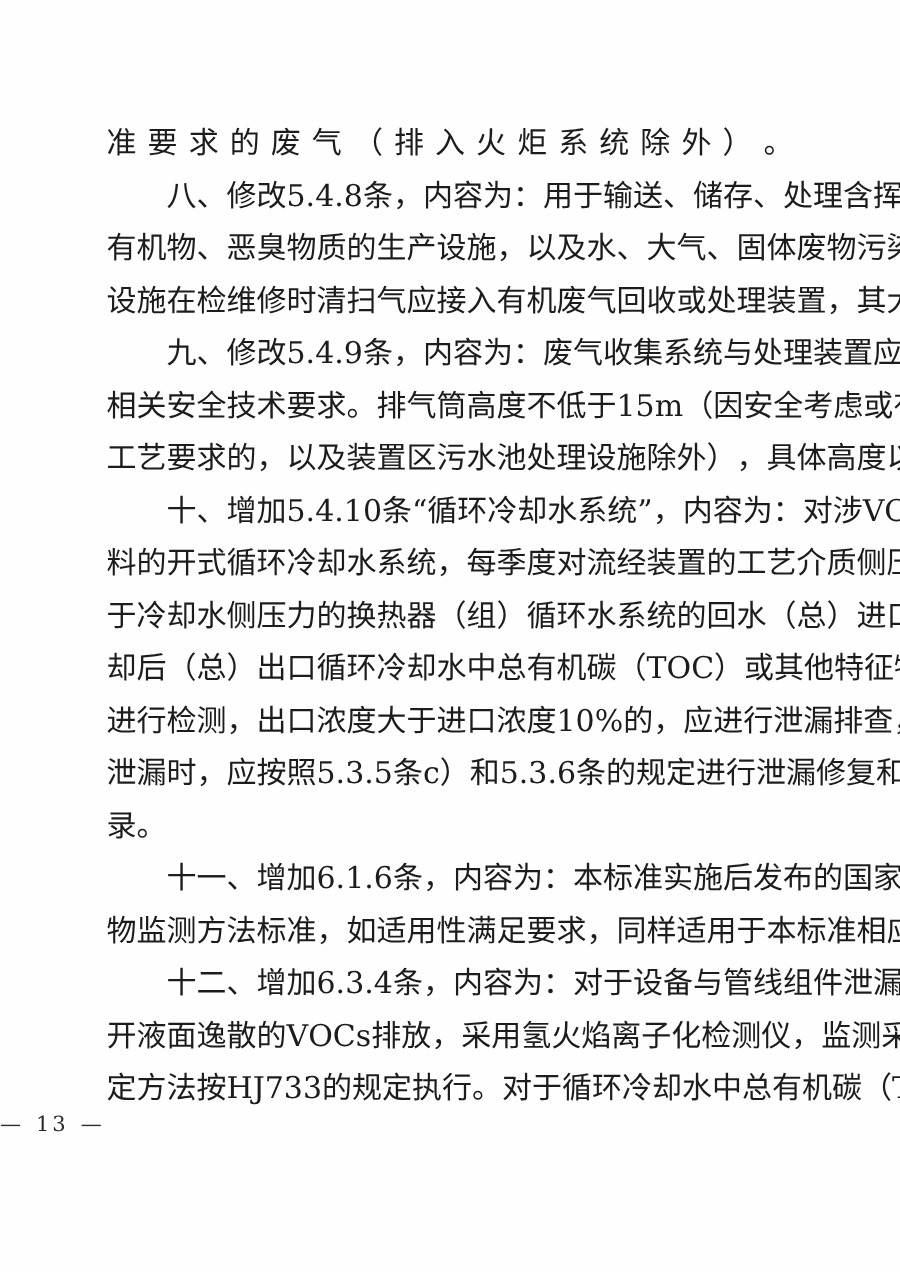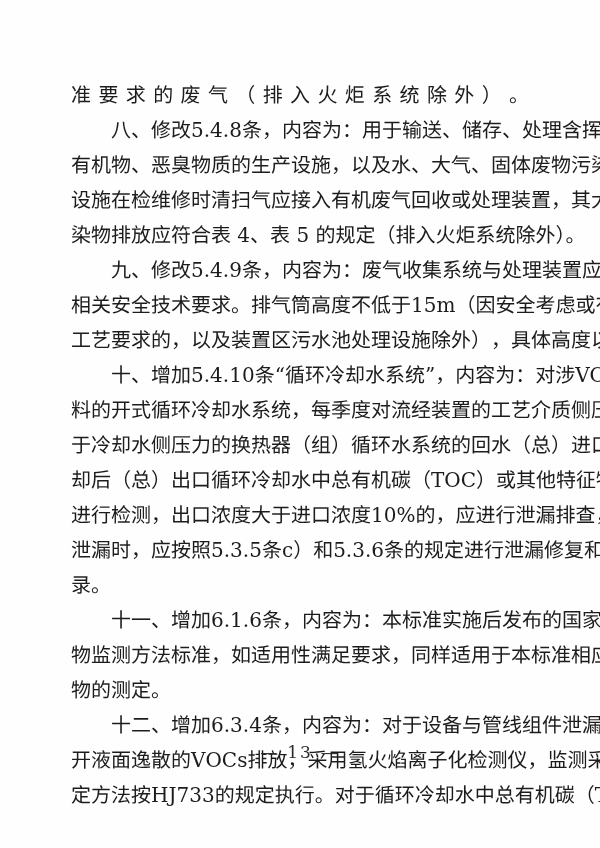--- a/index.html
+++ b/index.html
@@ -63,22 +63,21 @@
     padding-left: 40px;
     box-sizing: content-box;
     width: 418px;
   }
 
   .footer {
     position: absolute;
     left: 0;
     right: 0;
     top: 742px;
-    text-align: center;
-    font-size: 17px;
+    font-size: 14px;
     color: #2a2a2a;
     font-family: "DejaVu Serif", "Liberation Serif", serif;
     letter-spacing: 2px;
   }
   .footer .pagenum {
     padding: 0 8px;
   }
   .footer .dash {
     display: inline-block;
   }
@@ -190,21 +189,20 @@
         <span>收</span>
         <span>或</span>
         <span>处</span>
         <span>理</span>
         <span>装</span>
         <span>置</span>
         <span>，</span>
         <span>其</span>
         <span>大</span>
       </div>
-    <div class="line last"><span>染物排放应符合表 4、表 5 的规定（排入火炬系统除外）。</span></div>
     <div class="line justify indent">
         <span>九</span>
         <span>、</span>
         <span>修</span>
         <span>改</span>
         <span> </span>
         <span>5</span>
         <span>.</span>
         <span>4</span>
         <span>.</span>
@@ -534,21 +532,20 @@
         <span>样</span>
         <span>适</span>
         <span>用</span>
         <span>于</span>
         <span>本</span>
         <span>标</span>
         <span>准</span>
         <span>相</span>
         <span>应</span>
       </div>
-    <div class="line last"><span>物的测定。</span></div>
     <div class="line justify indent">
         <span>十</span>
         <span>二</span>
         <span>、</span>
         <span>增</span>
         <span>加</span>
         <span> </span>
         <span>6</span>
         <span>.</span>
         <span>3</span>

